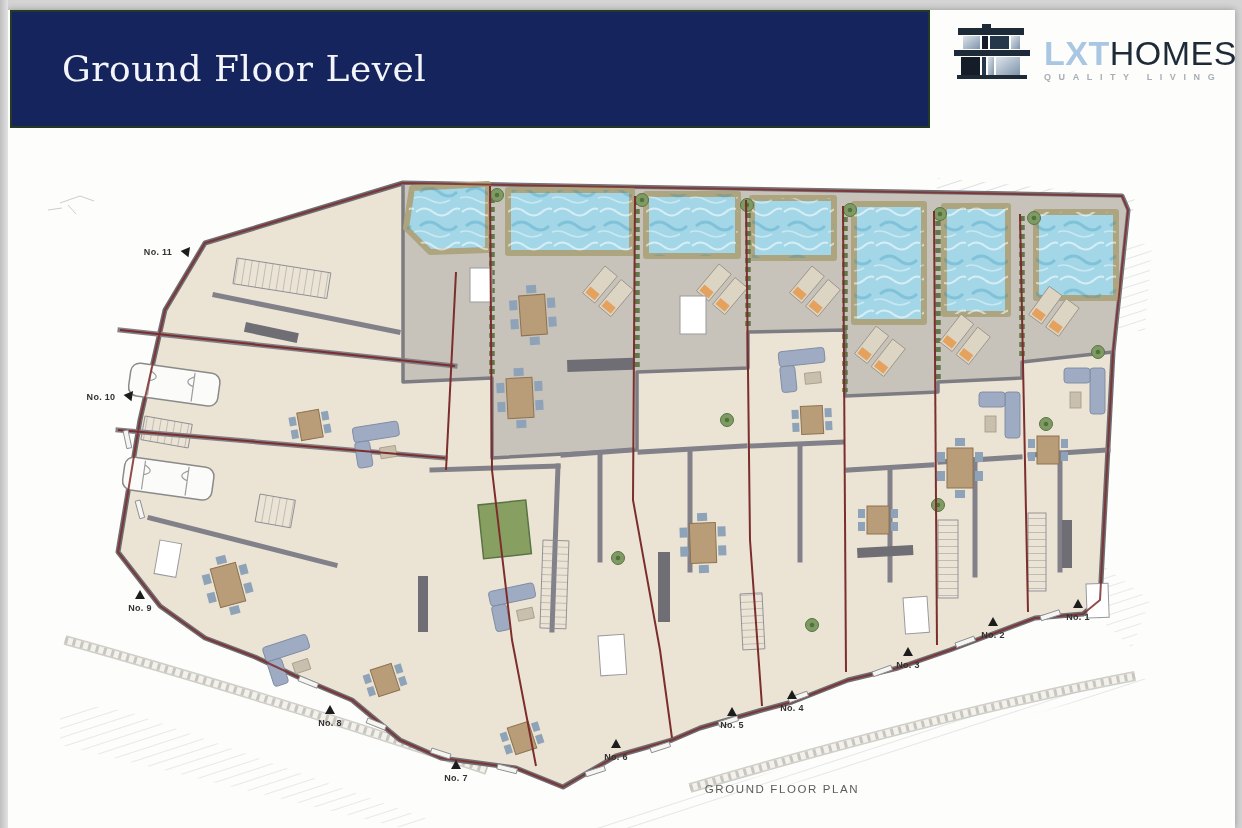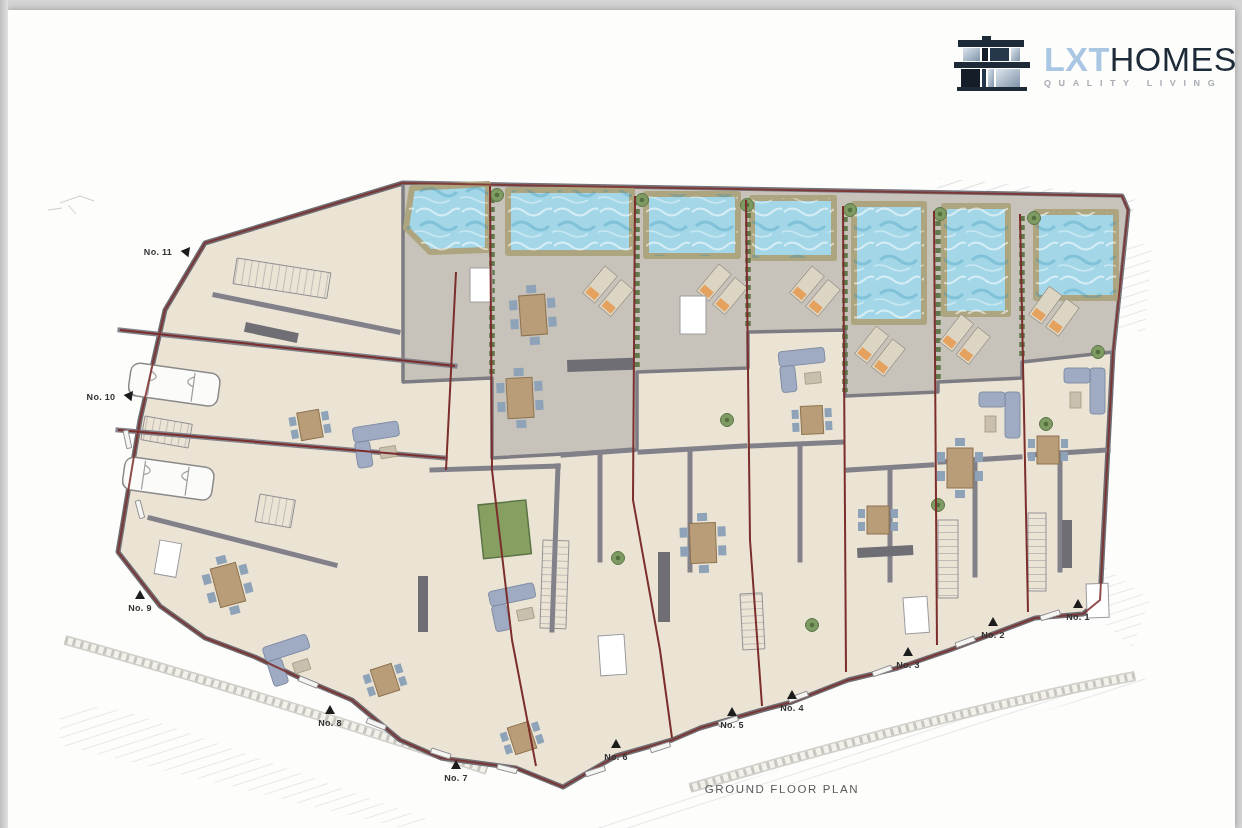--- a/index.html
+++ b/index.html
@@ -19,22 +19,22 @@
   .header{
     position:absolute;left:2px;top:0;width:916px;height:114px;
     background:#16245d;border:2px solid #243a25;z-index:3;
   }
   .header h1{
     margin:0;padding:36px 0 0 50px;
     font-family:"DejaVu Serif","Liberation Serif",serif;
     font-weight:400;font-size:36px;letter-spacing:.5px;color:#f3f5f9;
   }
   .logo{
-    position:absolute;left:944px;top:26px;z-index:3;
-    display:flex;align-items:flex-start;
+    position:absolute;left:944px;top:14px;z-index:3;
+    display:flex;align-items:flex-end;
   }
   .logo-icon{width:82px;height:58px;flex:0 0 auto;}
   .logo-text{margin-left:10px;padding-top:8px;}
   .logo-line{font-size:34px;line-height:30px;letter-spacing:.5px;white-space:nowrap;}
   .logo-lxt{color:#a9c6e2;font-weight:700;}
   .logo-homes{color:#1d2a38;font-weight:500;}
   .logo-tagline{
     margin-top:4px;font-size:9px;letter-spacing:7.6px;color:#a9adb4;font-weight:700;
     white-space:nowrap;
   }
@@ -336,20 +336,23 @@
         <text class="unit-label" x="101" y="400" text-anchor="middle">No. 10</text>
       </g>
       <g>
         <polygon points="182,255 192,255 187,246" fill="#1c1c1c" transform="rotate(38 187 251)"></polygon>
         <text class="unit-label" x="158" y="255" text-anchor="middle">No. 11</text>
       </g>
 
       <text class="caption" x="782" y="793" text-anchor="middle">GROUND FLOOR PLAN</text>
     </svg>
 
+    <div class="header">
+      <h1>Ground Floor Level</h1>
+    </div>
 
     <div class="logo">
       <svg class="logo-icon" viewBox="0 0 82 58">
         <rect x="30" y="0" width="9" height="4" fill="#1d2a38"></rect>
         <rect x="6" y="4" width="66" height="7" fill="#1d2a38"></rect>
         <rect x="11" y="12" width="17" height="13" fill="url(#lg-steel)"></rect>
         <rect x="30" y="12" width="6" height="13" fill="#141d28"></rect>
         <rect x="38" y="12" width="19" height="13" fill="#25374a"></rect>
         <rect x="59" y="12" width="9" height="13" fill="url(#lg-steel)"></rect>
         <rect x="2" y="26" width="76" height="6" fill="#1d2a38"></rect>

